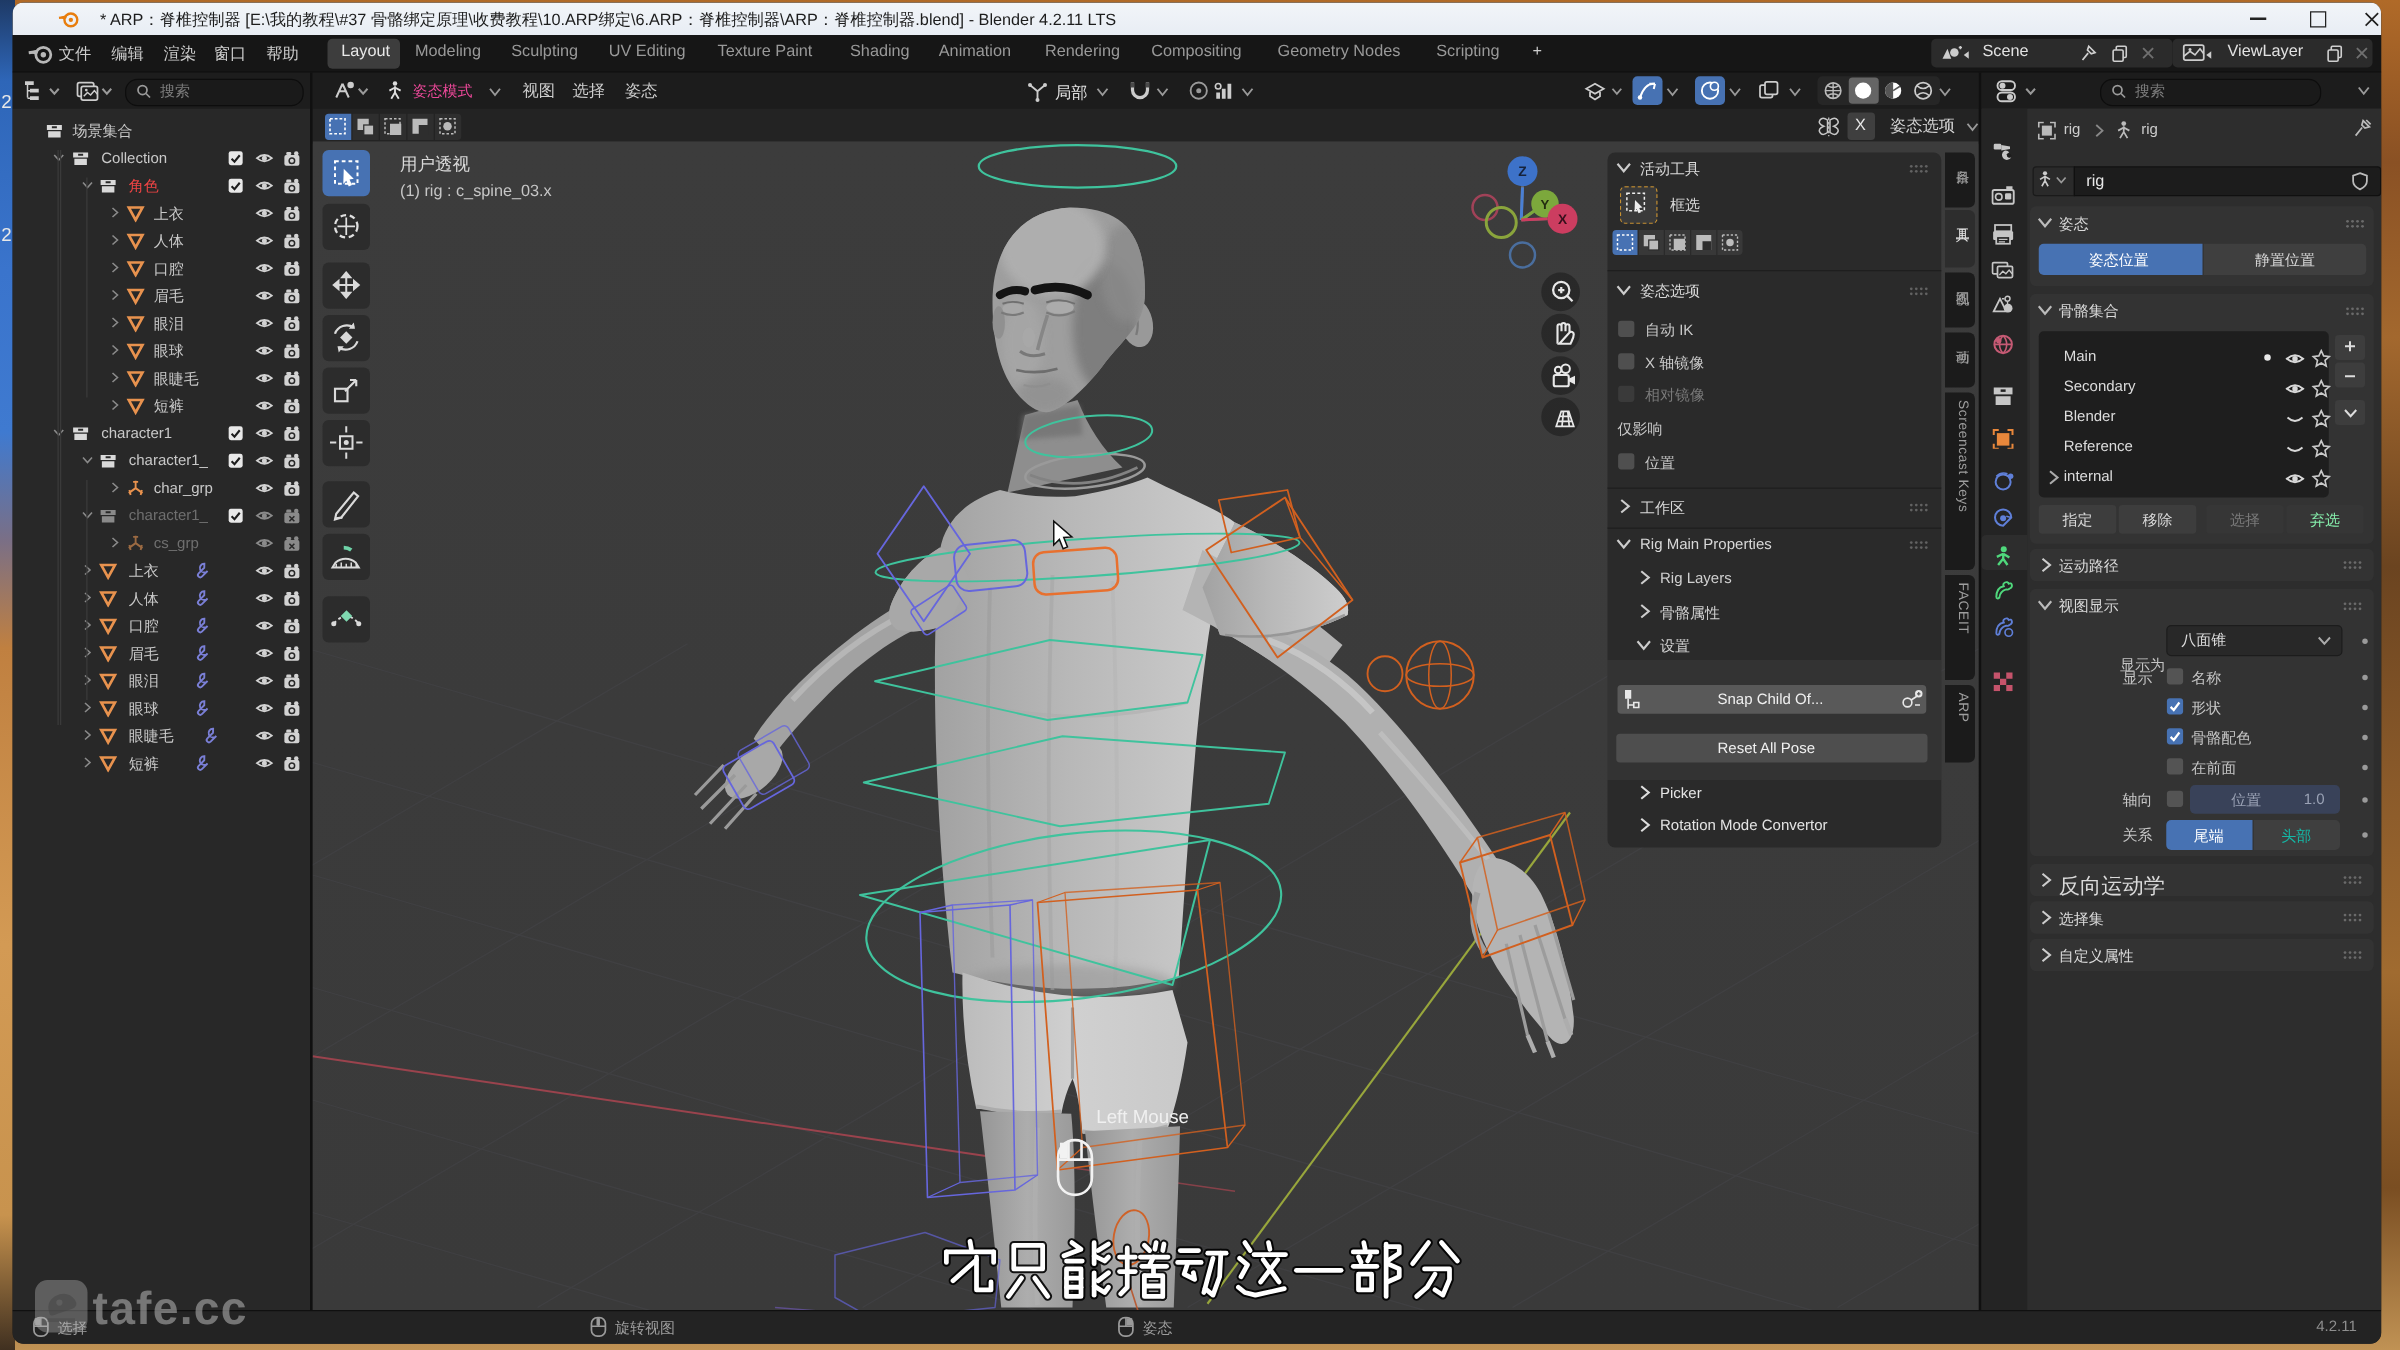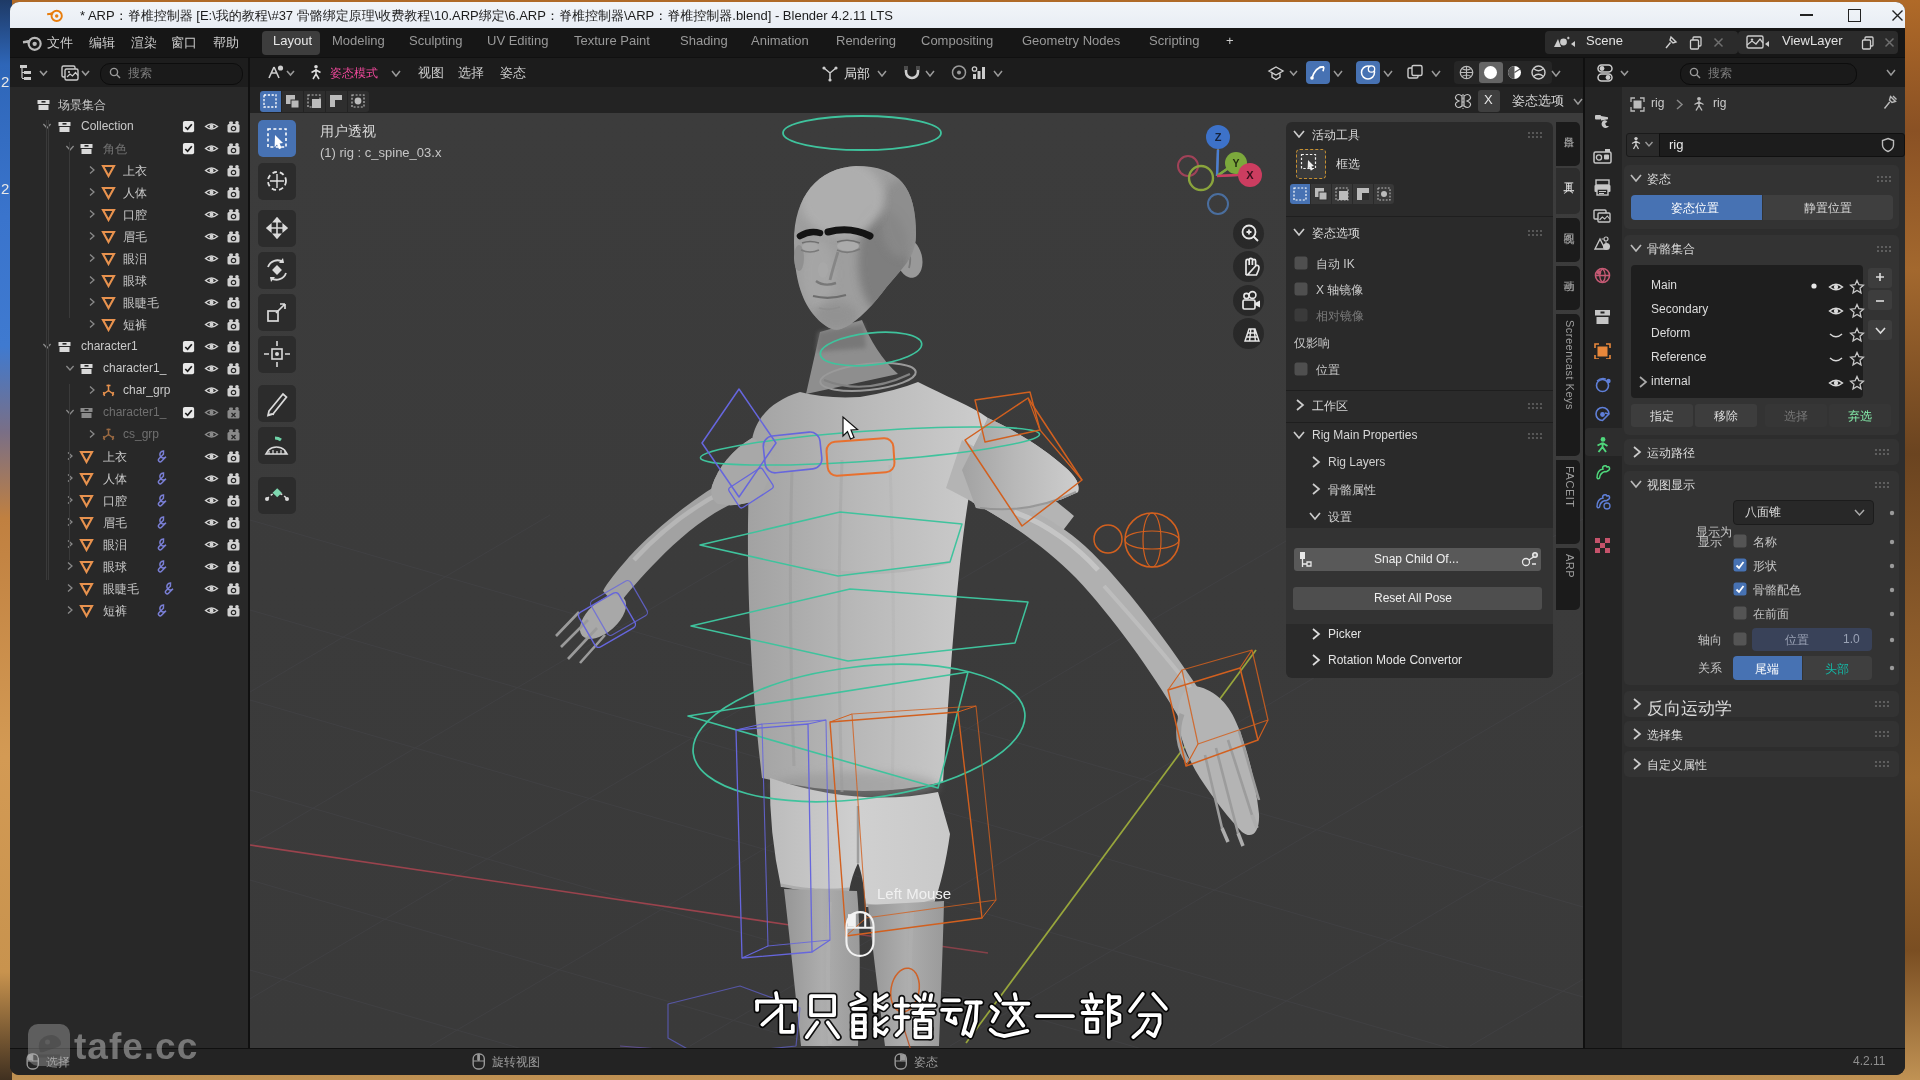--- a/index.html
+++ b/index.html
@@ -160,21 +160,21 @@
         <circle cx="7.5" cy="9.5" r="2.2" fill="none" stroke="#282828" stroke-width="1.2"></circle>
       </svg>
 <svg class="abs" style="left:54px;top:140px" width="12" height="12" viewBox="0 0 15 15">
         <path d="M3 5 L7.5 10 L12 5" stroke="#8a8a8a" stroke-width="1.6" fill="none"></path>
       </svg>
 <svg class="abs" style="left:69px;top:139px" width="15" height="15" viewBox="0 0 15 15">
         <rect x="1.5" y="3" width="12" height="4" fill="#d9d9d9"></rect>
         <rect x="2.5" y="8" width="10" height="5" fill="#d9d9d9"></rect>
         <rect x="5.5" y="4" width="4" height="1.6" fill="#282828"></rect>
       </svg>
-<div class="abs" style="left:93px;top:139px;font-size:12px;color:#737373;white-space:nowrap">角色</div>
+<div class="abs" style="left:93px;top:139px;font-size:12px;color:#ef4444;white-space:nowrap">角色</div>
 <svg class="abs" style="left:172px;top:140px" width="14" height="14" viewBox="0 0 15 15">
         <rect x="1" y="1" width="12" height="12" rx="2" fill="#e8e8e8"></rect>
         <path d="M3.5 7.5 L6 10 L10.5 4.5" stroke="#1d1d1d" stroke-width="1.8" fill="none"></path>
       </svg>
 <svg class="abs" style="left:194px;top:139px" width="15" height="15" viewBox="0 0 15 15">
         <path d="M1.5 7.5 Q7.5 2.5 13.5 7.5 Q7.5 12.5 1.5 7.5 Z" fill="none" stroke="#d2d2d2" stroke-width="1.4"></path>
         <circle cx="7.5" cy="7.5" r="2" fill="#d2d2d2"></circle>
       </svg>
 <svg class="abs" style="left:216px;top:139px" width="15" height="15" viewBox="0 0 15 15">
         <rect x="1.5" y="5" width="12" height="8.5" rx="1.5" fill="#d2d2d2"></rect>
@@ -1053,21 +1053,21 @@
         <path d="M8 1.5 L9.9 5.7 L14.4 6.2 L11 9.3 L12 13.8 L8 11.4 L4 13.8 L5 9.3 L1.6 6.2 L6.1 5.7 Z" fill="none" stroke="#c8c8c8" stroke-width="1.3"></path>
       </svg>
 <div class="abs" style="left:66px;top:215px;font-size:12px;color:#dcdcdc;">Secondary</div>
 <svg class="abs" style="left:243px;top:216px" width="16" height="16" viewBox="0 0 16 16">
         <path d="M1.5 8 Q8 2.5 14.5 8 Q8 13.5 1.5 8 Z" fill="none" stroke="#d8d8d8" stroke-width="1.5"></path>
         <circle cx="8" cy="8" r="2.2" fill="#d8d8d8"></circle>
       </svg>
 <svg class="abs" style="left:264px;top:216px" width="16" height="16" viewBox="0 0 16 16">
         <path d="M8 1.5 L9.9 5.7 L14.4 6.2 L11 9.3 L12 13.8 L8 11.4 L4 13.8 L5 9.3 L1.6 6.2 L6.1 5.7 Z" fill="none" stroke="#c8c8c8" stroke-width="1.3"></path>
       </svg>
-<div class="abs" style="left:66px;top:239px;font-size:12px;color:#dcdcdc;">Deform</div>
+<div class="abs" style="left:66px;top:239px;font-size:12px;color:#dcdcdc;">Blender</div>
 <svg class="abs" style="left:243px;top:240px" width="16" height="16" viewBox="0 0 16 16">
         <path d="M2 7 Q8 12.5 14 7" fill="none" stroke="#d8d8d8" stroke-width="1.5"></path>
       </svg>
 <svg class="abs" style="left:264px;top:240px" width="16" height="16" viewBox="0 0 16 16">
         <path d="M8 1.5 L9.9 5.7 L14.4 6.2 L11 9.3 L12 13.8 L8 11.4 L4 13.8 L5 9.3 L1.6 6.2 L6.1 5.7 Z" fill="none" stroke="#c8c8c8" stroke-width="1.3"></path>
       </svg>
 <div class="abs" style="left:66px;top:263px;font-size:12px;color:#dcdcdc;">Reference</div>
 <svg class="abs" style="left:243px;top:264px" width="16" height="16" viewBox="0 0 16 16">
         <path d="M2 7 Q8 12.5 14 7" fill="none" stroke="#d8d8d8" stroke-width="1.5"></path>
       </svg>

